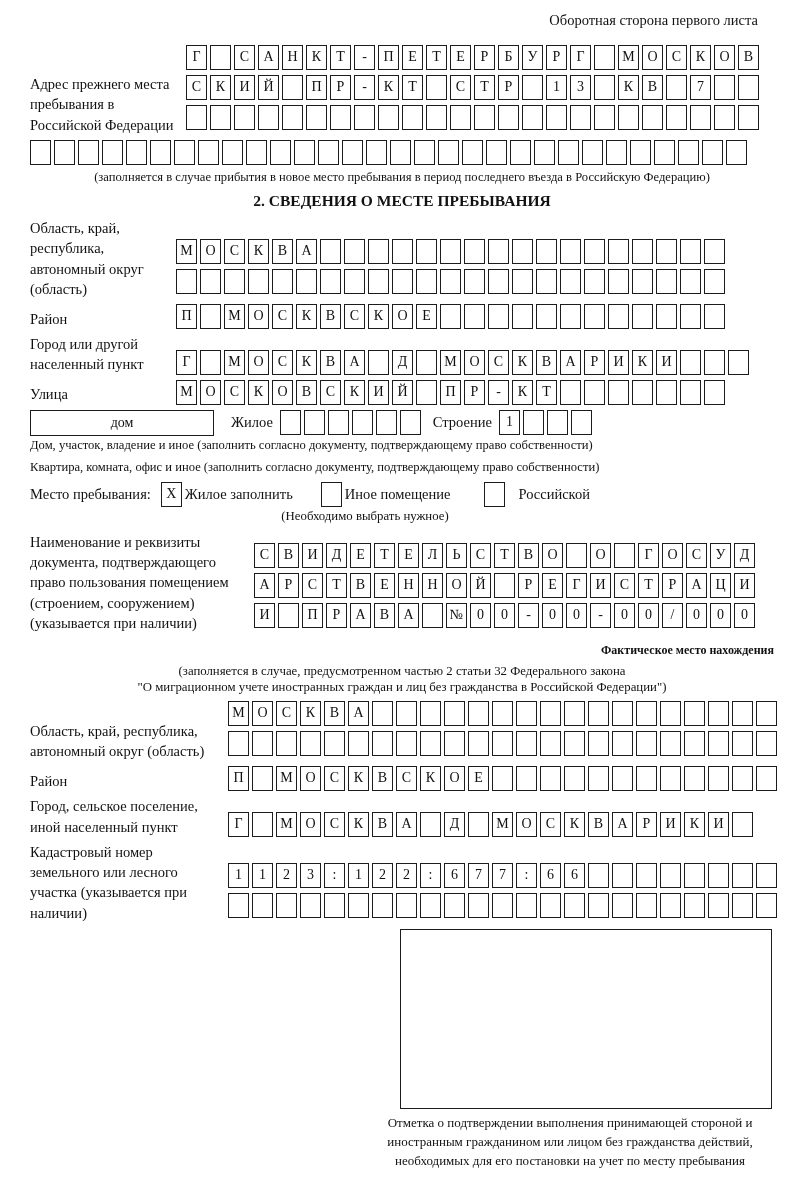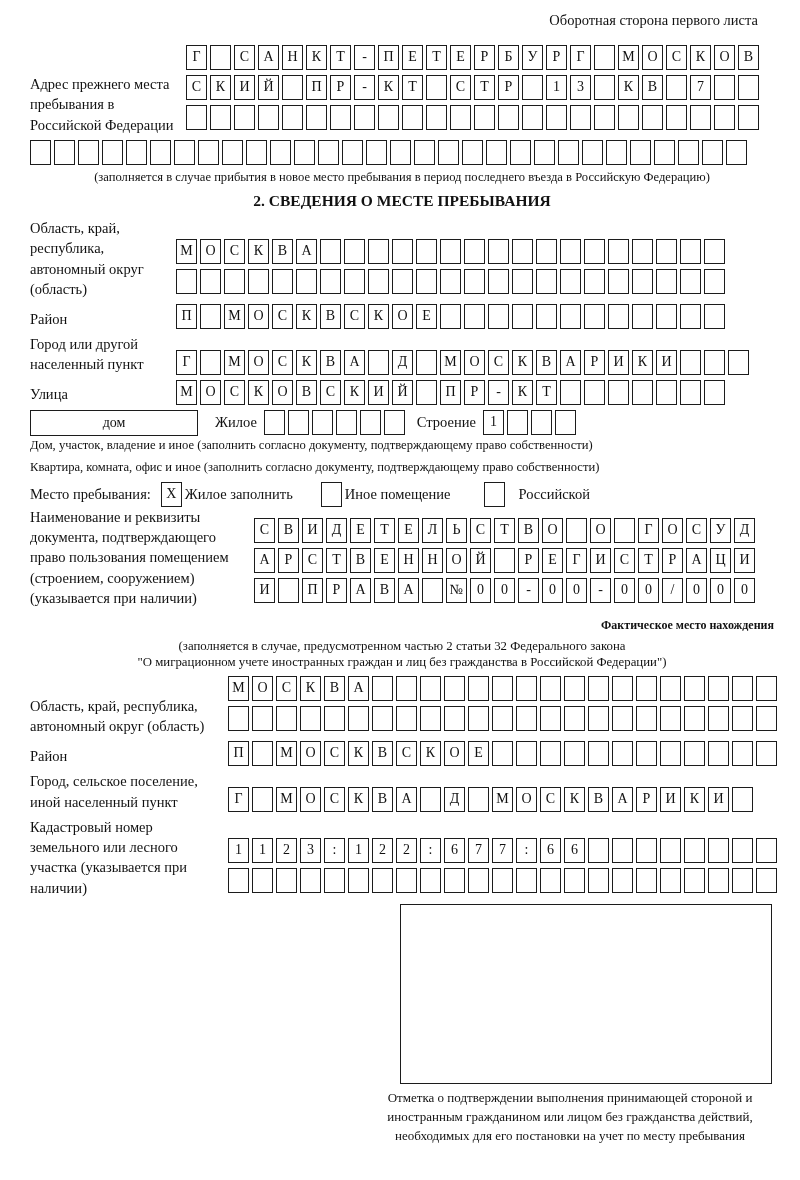--- a/index.html
+++ b/index.html
@@ -16,21 +16,21 @@
   .f-label{flex-shrink:0;font-size:14.5px;line-height:1.4;padding-right:6px;}
   .w150{width:150px;} .w140{width:140px;} .w218{width:218px;} .w192{width:192px;}
   .caption{font-size:12.6px;margin:1px 0 7px 0;}
   .caption.center{text-align:center;}
   .sec-title{text-align:center;font-weight:bold;font-size:15.5px;margin:6px 0 8px 0;}
   .sub-title{text-align:right;font-weight:bold;font-size:12px;margin:10px 0 6px 0;}
   .note-line{text-align:center;font-size:12.8px;margin:1px 0;}
   
   .inline-row{display:flex;align-items:center;margin:3px 0 2px 0;}
   .label-box{box-sizing:border-box;border:1.8px solid #1c1c1c;height:26px;text-align:center;font-size:14px;line-height:23px;flex-shrink:0;}
-  .label-box.dom{width:168px;margin-right:8px;}
+  .label-box.dom{width:184px;margin-right:8px;}
   .label-box.kv{width:198px;margin-right:8px;}
   .inline-label{font-size:14.5px;padding:0 7px 0 9px;white-space:nowrap;}
   
   .place-row{display:flex;align-items:center;font-size:14.5px;}
   .place-row .gap-s{width:10px;} .place-row .gap-m{width:28px;} .place-row .gap-l{width:34px;}
   .place-note{text-align:center;font-size:12.8px;width:430px;margin:2px 0 8px 120px;}
   
   .stamp-wrap{width:404px;margin-left:auto;margin-right:2px;margin-top:6px;}
   .stamp-box{box-sizing:border-box;border:1.8px solid #1c1c1c;width:372px;height:180px;margin-left:auto;}
   .stamp-caption{text-align:center;font-size:13px;line-height:1.45;margin-top:5px;}
@@ -96,20 +96,21 @@
     <span class="cells"><span class="cell">X</span></span>
     <span>Жилое заполнить</span>
     <span class="gap-m"></span>
     <span class="cells"><span class="cell"></span></span>
     <span>Иное помещение</span>
     <span class="gap-l"></span>
     <span class="cells"><span class="cell"></span></span>
     <span class="gap-s"></span>
     <span>Российской</span>
   </div>
+  <div class="place-note">(Необходимо выбрать нужное)</div>
 
   <div class="field">
     <div class="f-label w218">Наименование и реквизиты документа, подтверждающего право пользования помещением (строением, сооружением) (указывается при наличии)</div>
     <div>
       <div class="cells rowgap"><span class="cell">С</span><span class="cell">В</span><span class="cell">И</span><span class="cell">Д</span><span class="cell">Е</span><span class="cell">Т</span><span class="cell">Е</span><span class="cell">Л</span><span class="cell">Ь</span><span class="cell">С</span><span class="cell">Т</span><span class="cell">В</span><span class="cell">О</span><span class="cell"></span><span class="cell">О</span><span class="cell"></span><span class="cell">Г</span><span class="cell">О</span><span class="cell">С</span><span class="cell">У</span><span class="cell">Д</span></div>
       <div class="cells rowgap"><span class="cell">А</span><span class="cell">Р</span><span class="cell">С</span><span class="cell">Т</span><span class="cell">В</span><span class="cell">Е</span><span class="cell">Н</span><span class="cell">Н</span><span class="cell">О</span><span class="cell">Й</span><span class="cell"></span><span class="cell">Р</span><span class="cell">Е</span><span class="cell">Г</span><span class="cell">И</span><span class="cell">С</span><span class="cell">Т</span><span class="cell">Р</span><span class="cell">А</span><span class="cell">Ц</span><span class="cell">И</span></div>
       <div class="cells rowgap"><span class="cell">И</span><span class="cell"></span><span class="cell">П</span><span class="cell">Р</span><span class="cell">А</span><span class="cell">В</span><span class="cell">А</span><span class="cell"></span><span class="cell">№</span><span class="cell">0</span><span class="cell">0</span><span class="cell">-</span><span class="cell">0</span><span class="cell">0</span><span class="cell">-</span><span class="cell">0</span><span class="cell">0</span><span class="cell">/</span><span class="cell">0</span><span class="cell">0</span><span class="cell">0</span></div>
     </div>
   </div>
 

